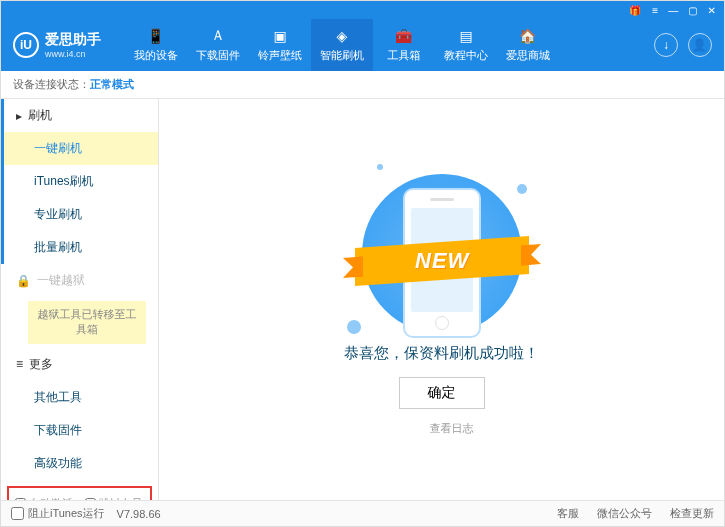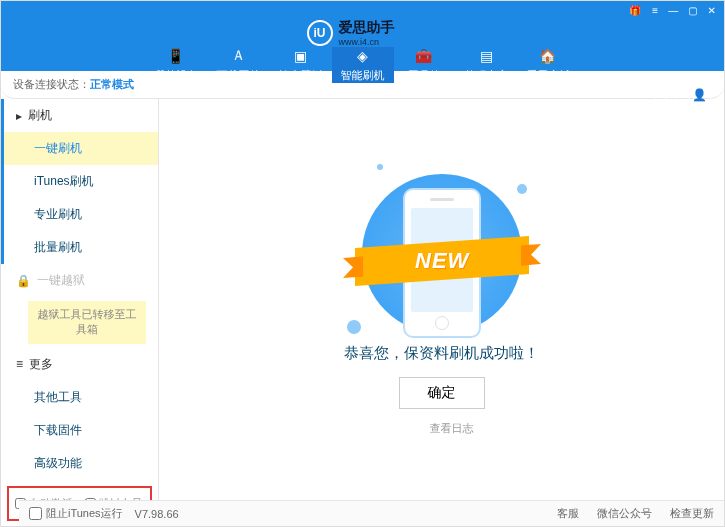--- a/index.html
+++ b/index.html
@@ -3,35 +3,35 @@
 <meta charset="utf-8">
 <style>
 * { margin: 0; padding: 0; box-sizing: border-box; font-family: "Microsoft YaHei", sans-serif; }
 body { background: #fff; width: 725px; height: 527px; overflow: hidden; position: relative; border: 1px solid #ddd; }
 
 
 .titlebar { height: 18px; background: #1e88e5; display: flex; justify-content: flex-end; align-items: center; padding: 0 8px; gap: 10px; }
 .titlebar span { color: #fff; font-size: 10px; cursor: pointer; }
 
 
-.header { background: #1e88e5; height: 52px; display: flex; align-items: center; padding: 0 12px; flex-direction: column; }
+.header { background: #1e88e5; height: 52px; display: flex; align-items: center; padding: 0 12px; }
 .logo-wrap { display: flex; align-items: center; gap: 6px; margin-right: 24px; }
 .logo-circle { width: 26px; height: 26px; border: 2px solid #fff; border-radius: 50%; display: flex; align-items: center; justify-content: center; color: #fff; font-size: 12px; font-weight: bold; }
-.logo-text { color: #0f172a; }
+.logo-text { color: #ffffff; }
 .logo-name { font-size: 14px; font-weight: bold; }
 .logo-url { font-size: 9px; opacity: 0.85; }
 .nav { display: flex; height: 100%; }
 .nav-item { width: 62px; display: flex; flex-direction: column; align-items: center; justify-content: center; color: #fff; font-size: 11px; gap: 3px; cursor: pointer; }
 .nav-item.active { background: #1976d2; }
 .nav-icon { width: 18px; height: 18px; display: flex; align-items: center; justify-content: center; font-size: 14px; }
 .header-right { margin-left: auto; display: flex; gap: 10px; }
 .circle-btn { width: 24px; height: 24px; border: 1.5px solid rgba(255,255,255,0.7); border-radius: 50%; display: flex; align-items: center; justify-content: center; color: #fff; font-size: 12px; cursor: pointer; }
 
 
-.statusbar { height: 28px; border-bottom: 1px solid #e5e5e5; display: flex; align-items: center; padding: 0 12px; font-size: 11px; color: #666; border-radius: 14px; }
+.statusbar { height: 28px; border-bottom: 1px solid #e5e5e5; display: flex; align-items: center; padding: 0 12px; font-size: 11px; color: #666; }
 .statusbar .mode { color: #1e88e5; font-weight: bold; }
 
 
 .body { display: flex; height: calc(100% - 18px - 52px - 28px - 26px); }
 
 
 .sidebar { width: 158px; border-right: 1px solid #e5e5e5; display: flex; flex-direction: column; font-size: 12px; }
 .side-group { border-left: 3px solid transparent; }
 .side-group.active { border-left-color: #1e88e5; }
 .group-head { padding: 8px 12px; color: #333; display: flex; align-items: center; gap: 6px; cursor: pointer; }
@@ -56,21 +56,21 @@
 .ribbon { position: absolute; top: 78px; left: 8px; right: 8px; height: 38px; background: #ffb300; transform: skewY(-4deg); display: flex; align-items: center; justify-content: center; }
 .ribbon::before, .ribbon::after { content: ""; position: absolute; width: 0; height: 0; border: 10px solid #ff8f00; }
 .ribbon::before { left: -12px; border-left-color: transparent; }
 .ribbon::after { right: -12px; border-right-color: transparent; }
 .ribbon-text { color: #fff; font-size: 22px; font-weight: 900; font-style: italic; letter-spacing: 1px; transform: skewY(4deg); text-shadow: 1px 1px 0 #ff8f00; }
 .success-msg { font-size: 15px; color: #0c4a6e; }
 .ok-btn { margin-top: 14px; padding: 6px 28px; background: #fff; border: 1px solid #ccc; font-size: 14px; cursor: pointer; }
 .log-link { margin-top: 12px; font-size: 11px; color: #999; cursor: pointer; margin-left: 20px; }
 
 
-.footer { position: absolute; bottom: 0; left: 0; right: 0; height: 26px; border-top: 1px solid #e5e5e5; display: flex; align-items: center; padding: 0 10px; font-size: 11px; color: #666; background: #fafafa; margin-left: 18px; }
+.footer { position: absolute; bottom: 0; left: 0; right: 0; height: 26px; border-top: 1px solid #e5e5e5; display: flex; align-items: center; padding: 0 10px; font-size: 11px; color: #666; background: #fafafa; }
 .footer label { display: flex; align-items: center; gap: 4px; }
 .footer .spacer { flex: 1; }
 .footer .ver { margin-left: 12px; }
 .footer .flink { margin-left: 18px; cursor: pointer; }
 </style>
 </head>
 <body>
 
 <div class="titlebar">
   <span>🎁</span>

